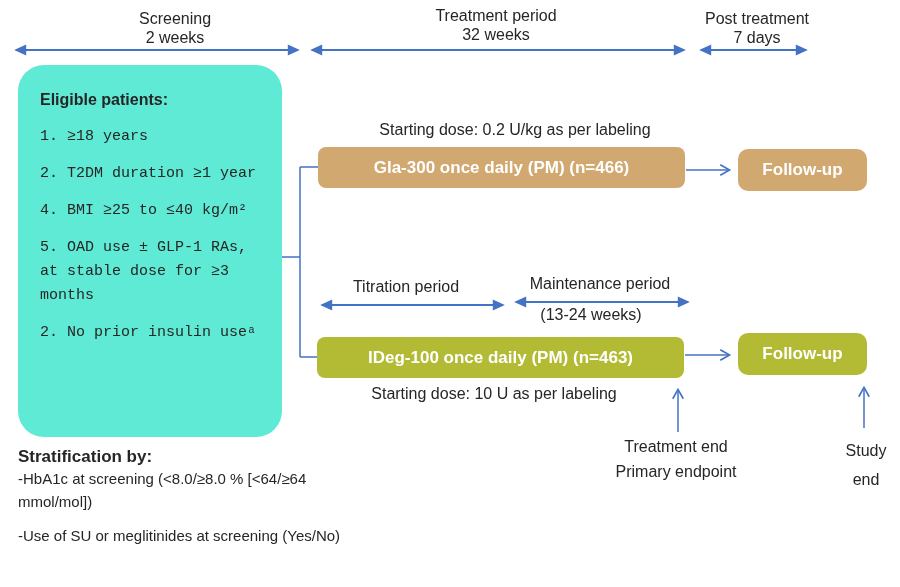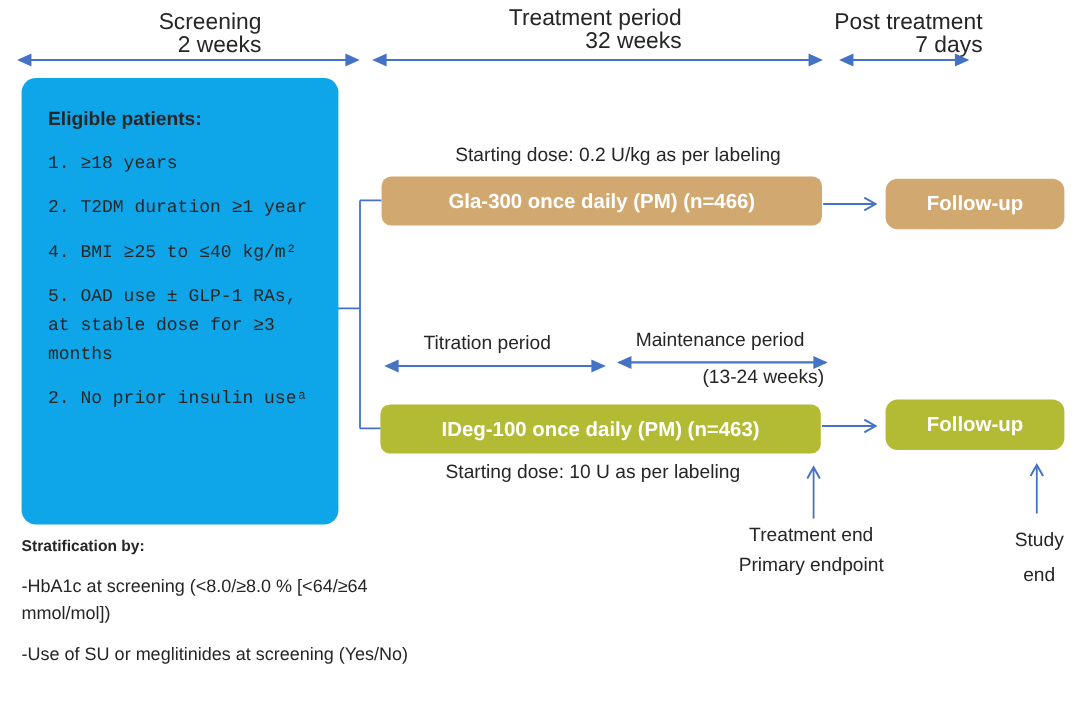--- a/index.html
+++ b/index.html
@@ -2,63 +2,63 @@
 <html><head>
 <meta charset="utf-8">
 <style>
   html,body { margin:0; padding:0; background:#ffffff; }
   #canvas {
     position:relative; width:900px; height:587px; background:#ffffff;
     font-family:"Liberation Sans", sans-serif; color:#262626; overflow:hidden;
   }
   #overlay { position:absolute; left:0; top:0; z-index:1; }
 
-  .tl-label { position:absolute; transform:translateX(-50%); text-align:right;
-    font-size:19px; line-height:19px; white-space:nowrap; z-index:2; }
+  .tl-label { position:absolute; transform:translateX(-50%); text-align:center;
+    font-size:16px; line-height:19px; white-space:nowrap; z-index:2; }
   #tl-screening { left:175px; top:9px; }
   #tl-treatment { left:496px; top:6px; }
   #tl-post      { left:757px; top:9px; }
 
   #eligible-box { position:absolute; left:18px; top:65px; width:264px; height:372px;
-    background:#0ea5e9; border-radius:12px; padding:26px 20px 0 22px;
+    background:#5eead4; border-radius:26px; padding:26px 20px 0 22px;
     box-sizing:border-box; z-index:2; }
   #eligible-title { font-size:16px; font-weight:bold; margin-bottom:16px; }
   .eligible-item { font-size:15px; line-height:24px; margin-bottom:13px;font-family:Liberation Mono, monospace; }
 
   .dose-note { position:absolute; transform:translateX(-50%); font-size:16px;
     white-space:nowrap; z-index:2; }
   #gla-dose  { left:515px; top:121px;text-align:right; }
   #ideg-dose { left:494px; top:385px;text-align:center; }
 
   .arm-box { position:absolute; width:367px; height:41px; border-radius:8px;
     display:flex; align-items:center; justify-content:center;
     color:#ffffff; font-size:17px; font-weight:bold; white-space:nowrap; z-index:2; }
   #gla-box  { left:318px; top:147px; background:#d2a871; }
   #ideg-box { left:317px; top:337px; background:#b3bb35; }
 
-  .followup-box { position:absolute; width:149px; height:42px; border-radius:10px;
+  .followup-box { position:absolute; width:129px; height:42px; border-radius:10px;
     display:flex; align-items:center; justify-content:center;
     color:#ffffff; font-size:17px; font-weight:bold; z-index:2; }
   #gla-follow  { left:738px; top:149px; background:#d2a871; }
   #ideg-follow { left:738px; top:333px; background:#b3bb35; }
 
   .period-label { position:absolute; transform:translateX(-50%); font-size:16px;
     white-space:nowrap; z-index:2; }
   #titration-label   { left:406px; top:278px; }
   #titration-range   { left:408px; top:309px;margin-top:27px; }
   #maintenance-label { left:600px; top:275px; }
-  #maintenance-range { left:591px; top:306px;margin-left:45px; }
+  #maintenance-range { left:591px; top:306px; }
 
   .annot { position:absolute; transform:translateX(-50%); text-align:center;
     font-size:16px; z-index:2; }
   #treatment-end { left:676px; top:434px; line-height:25px; white-space:nowrap; }
   #study-end     { left:866px; top:436px; line-height:29px; white-space:nowrap; }
 
   #strat { position:absolute; left:18px; top:447px; width:330px; z-index:2; }
-  #strat-title { font-size:13px; font-weight:bold; margin-bottom:15px; }
+  #strat-title { font-size:17px; font-weight:bold; }
   .strat-item  { font-size:15px; line-height:23px; margin-bottom:11px; }
 </style>
 </head>
 <body>
 
 <div id="canvas">
 
   <svg id="overlay" width="900" height="587" viewBox="0 0 900 587">
     <defs>
       <marker id="mTri" markerUnits="userSpaceOnUse" markerWidth="13" markerHeight="12" viewBox="0 0 10 10" refX="8.5" refY="5" orient="auto-start-reverse">

